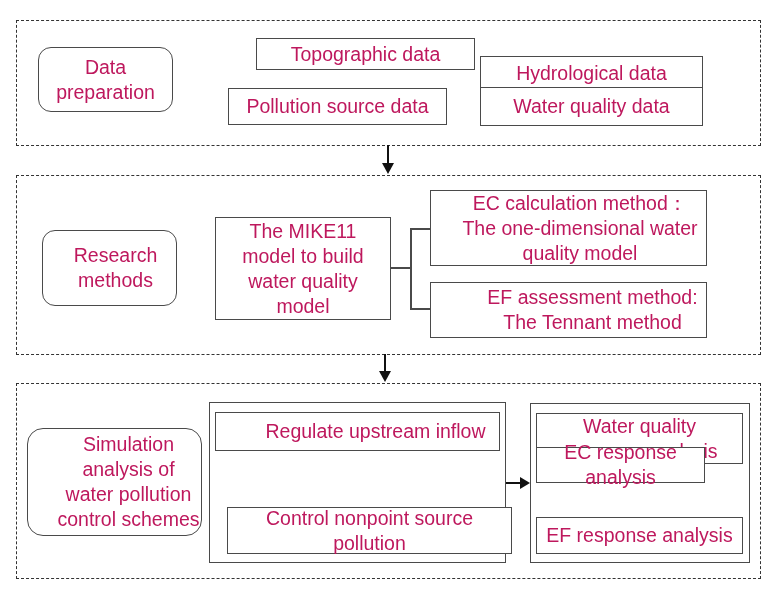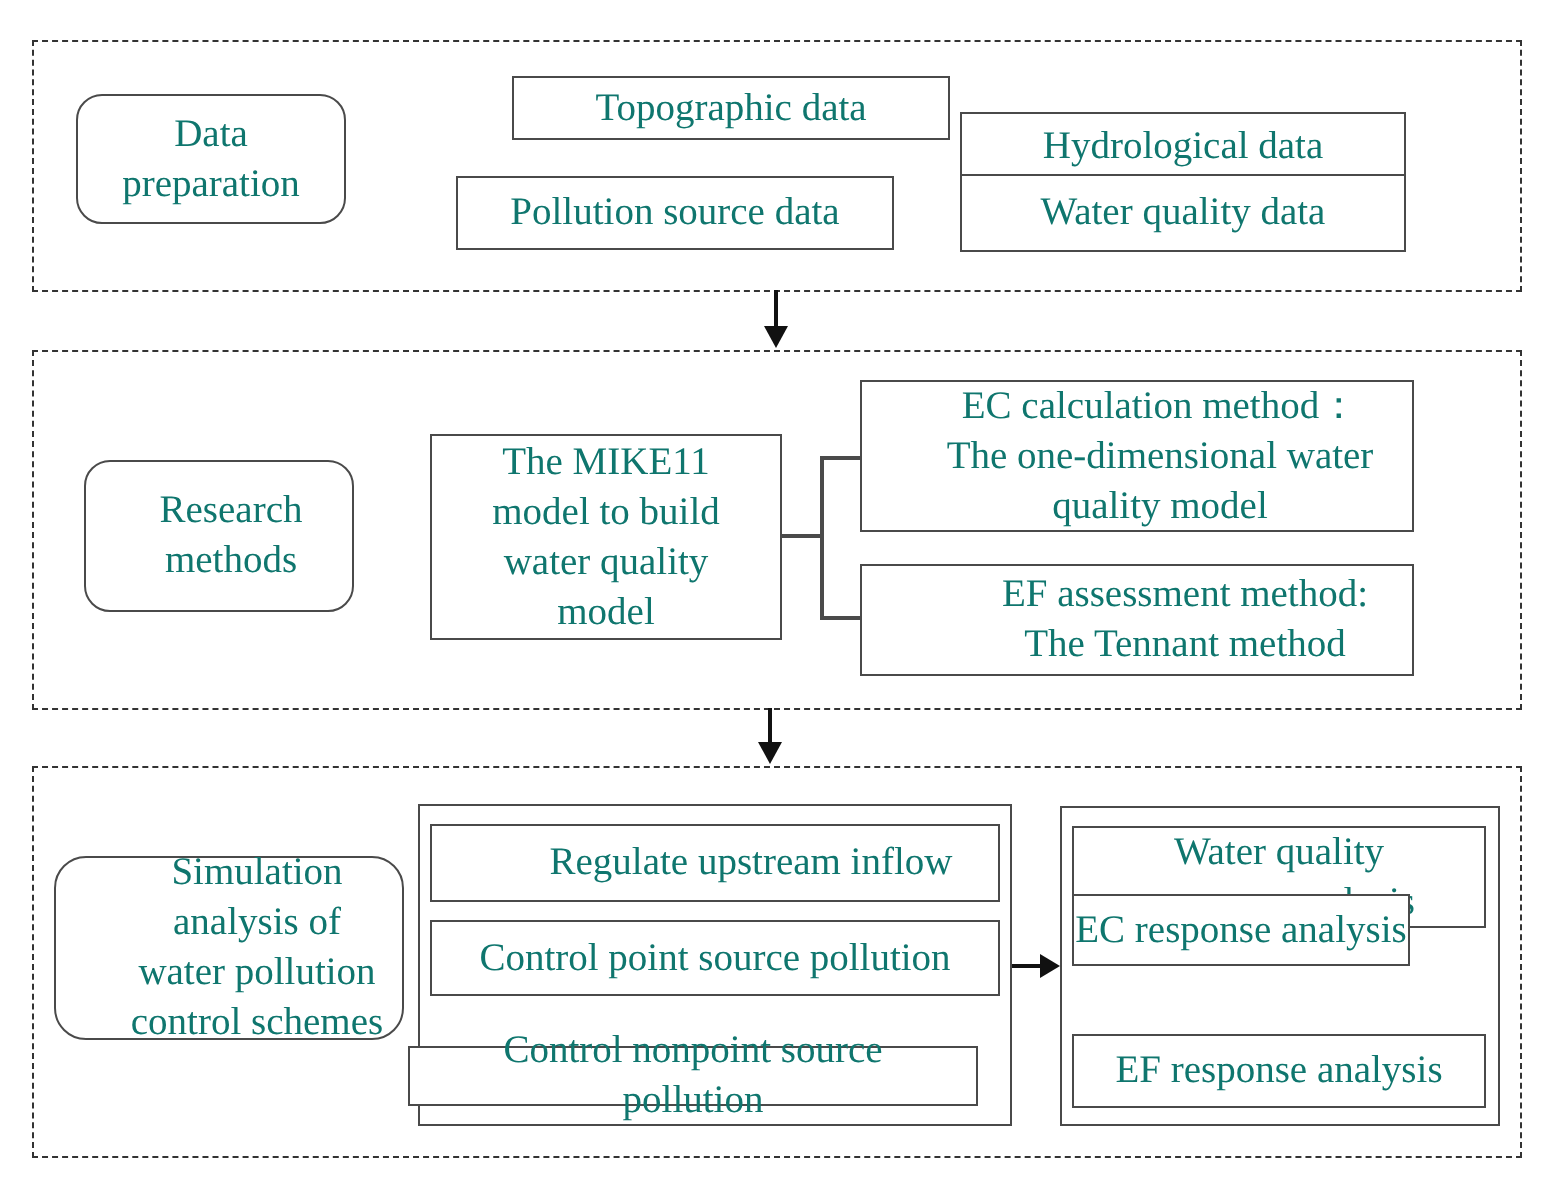--- a/index.html
+++ b/index.html
@@ -5,22 +5,22 @@
   html, body {
     margin: 0;
     padding: 0;
     background: #ffffff;
   }
   .canvas {
     position: relative;
     width: 774px;
     height: 596px;
     background: #ffffff;
-    font-family: Liberation Serif, serif;
-    color: #0f766e;
+    font-family: Liberation Sans, sans-serif;
+    color: #be185d;
   }
   .dashed-section {
     position: absolute;
     border: 1.5px dashed #333333;
     background: #ffffff;
   }
   .box {
     position: absolute;
     border: 1.5px solid #4a4a4a;
     background: #ffffff;
@@ -113,32 +113,31 @@
 quality model</div>
 
   <div class="box" style="left:430px; top:282px; width:277px; height:56px;padding-left:48px;">EF assessment method:
 The Tennant method</div>
 
   <div class="vline arrow-stem-dark" style="left:384px; top:354px; height:19px;"></div>
   <div class="arrow-head-down" style="left:379px; top:371px;"></div>
 
   <div class="dashed-section" style="left:16px; top:383px; width:743px; height:194px;"></div>
 
-  <div class="box rounded" style="left:27px; top:428px; width:175px; height:92px; border-radius:16px;padding-left:28px;">Simulation
+  <div class="box rounded" style="left:27px; top:428px; width:175px; height:108px; border-radius:16px;padding-left:28px;">Simulation
 analysis of
 water pollution
 control schemes</div>
 
   <div class="container-box" style="left:209px; top:402px; width:297px; height:161px;"></div>
 
   <div class="box" style="left:215px; top:412px; width:285px; height:39px;padding-left:36px;">Regulate upstream inflow</div>
 
-  <div class="box" style="left:215px; top:460px; width:285px; height:38px;">Control point source pollution</div>
 
-  <div class="box" style="left:204px; top:507px; width:285px; height:30px;margin-top:16px;">Control nonpoint source
+  <div class="box" style="left:227px; top:507px; width:285px; height:47px;">Control nonpoint source
 pollution</div>
 
   <div class="hline" style="left:506px; top:482px; width:16px; background:#111111;"></div>
   <div class="arrow-head-right" style="left:520px; top:477px;"></div>
 
   <div class="container-box" style="left:530px; top:403px; width:220px; height:160px;"></div>
 
   <div class="box" style="left:536px; top:413px; width:207px; height:51px;">Water quality
 response analysis</div>
 

